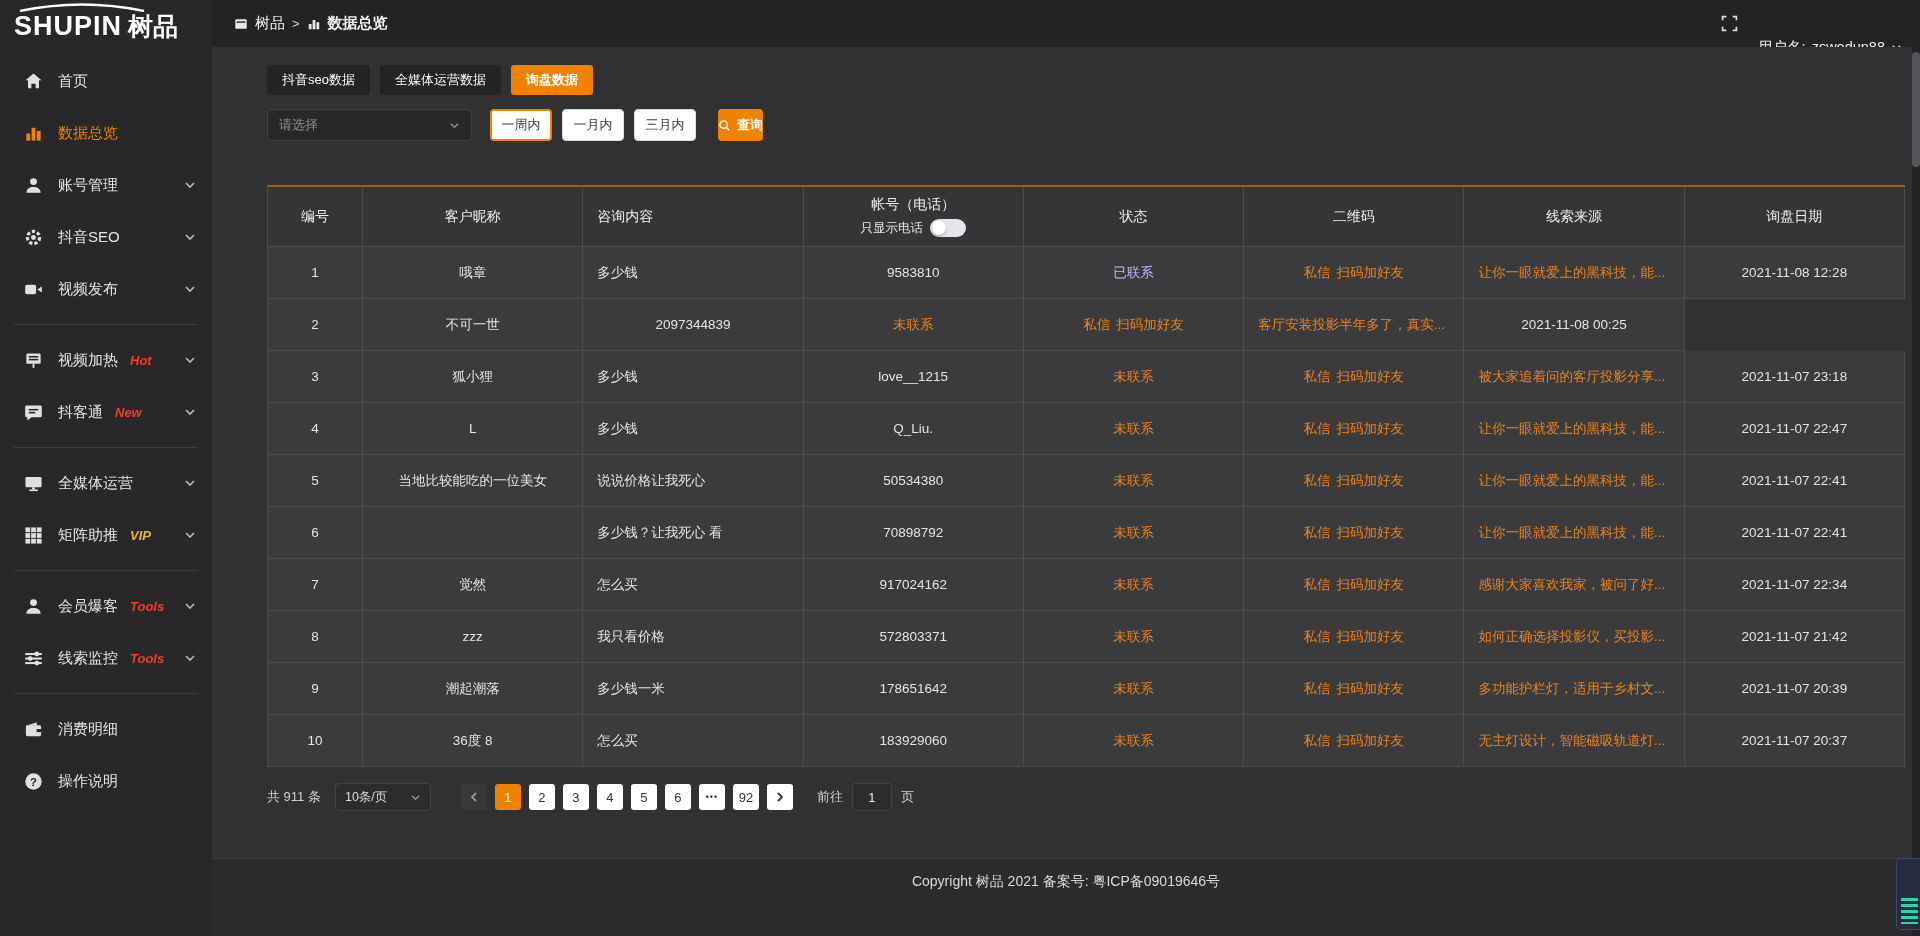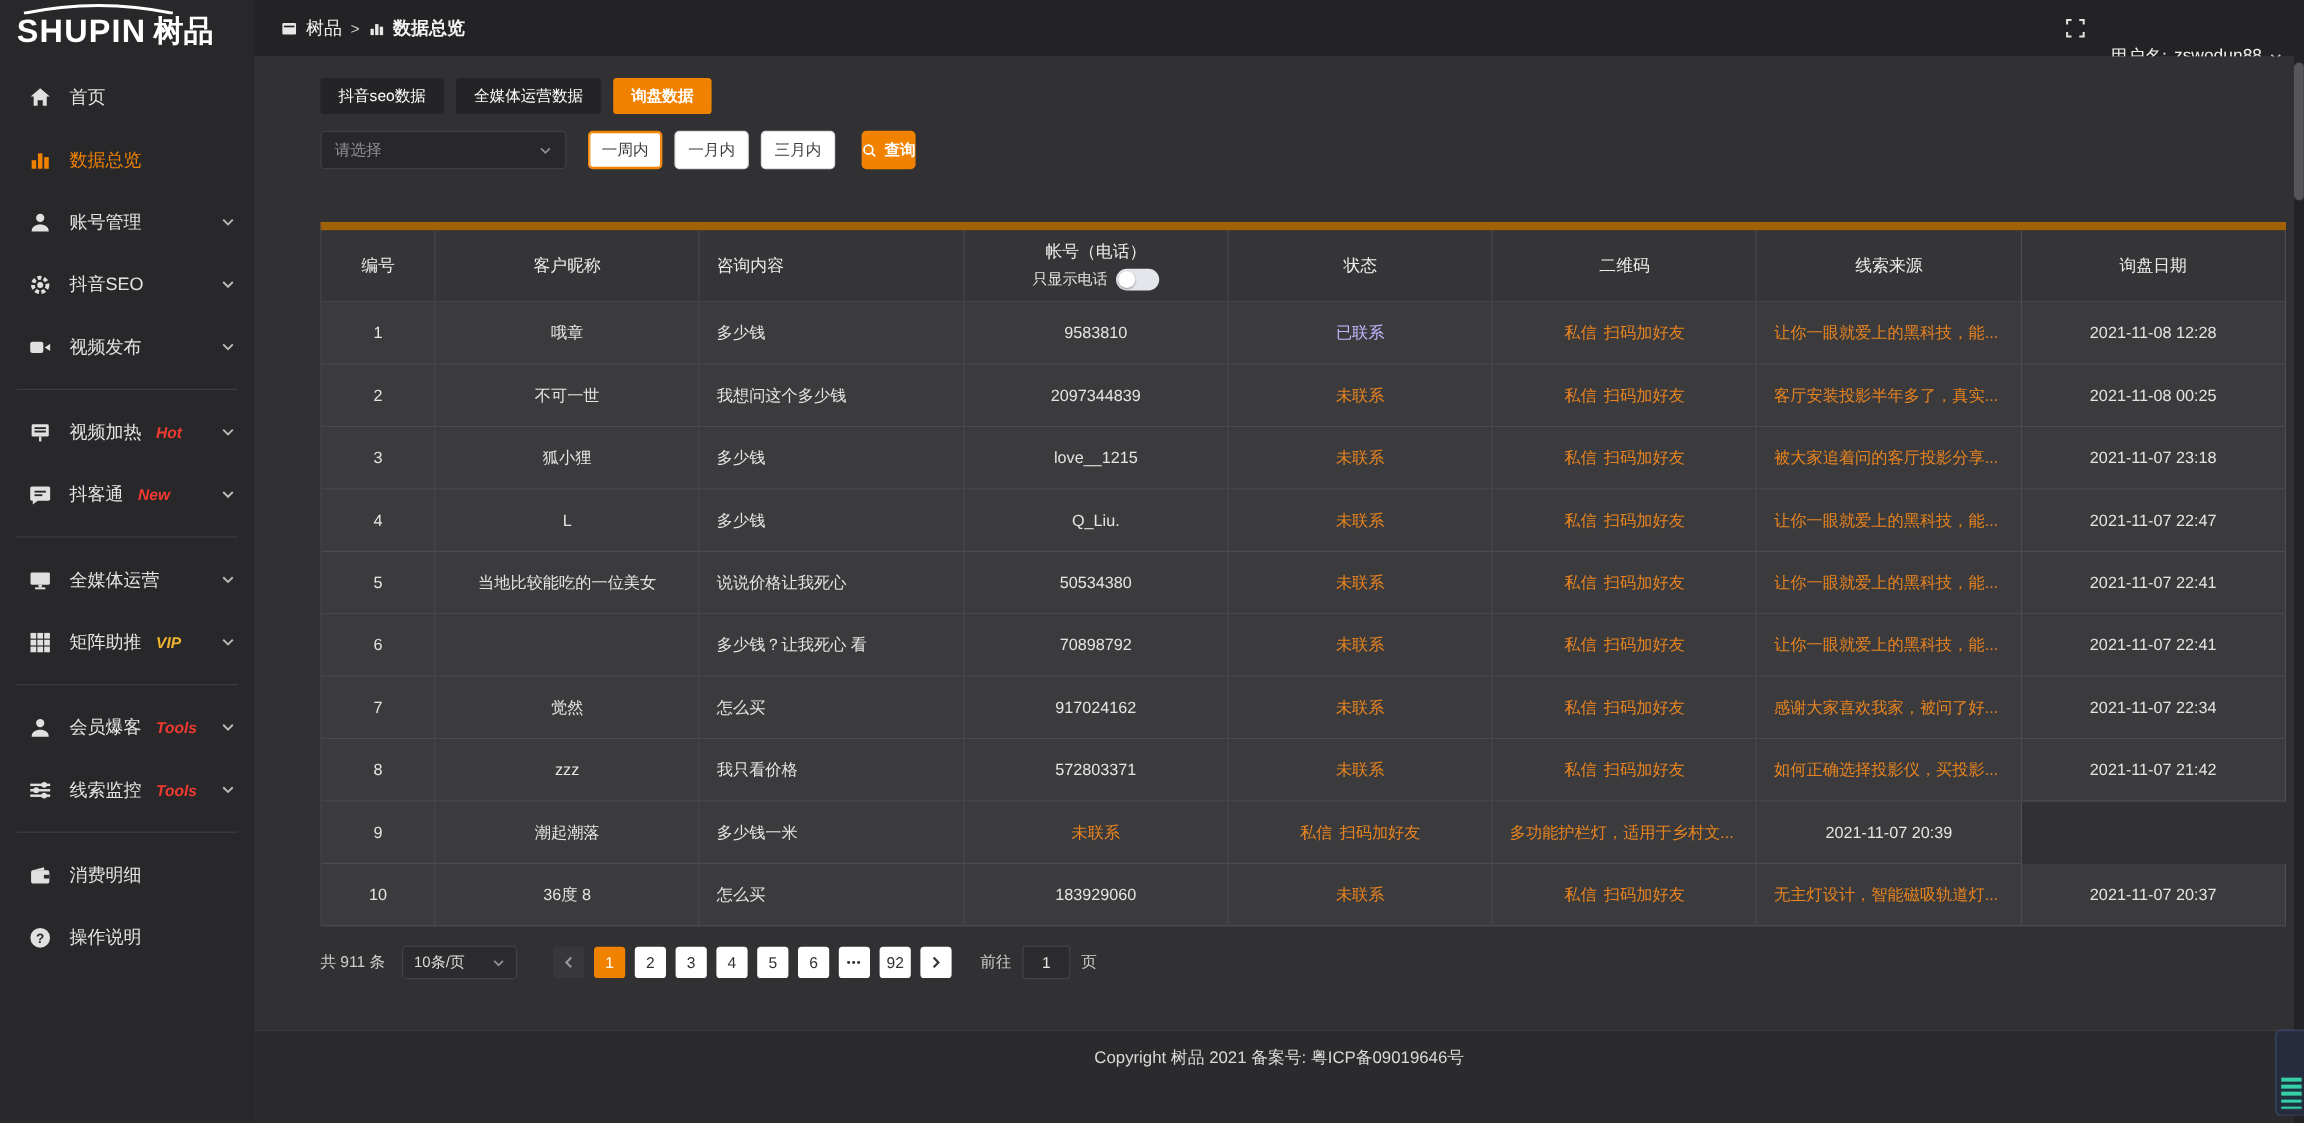--- a/index.html
+++ b/index.html
@@ -49,21 +49,21 @@
   .tab.active { background:#f08200; font-weight:700; }
   .filters { margin-top:14px; display:flex; align-items:center; }
   .select { width:205px; height:32px; background:#28282b; border:1px solid #404043; border-radius:4px; display:flex; align-items:center; padding:0 11px; font-size:13px; color:#8f8f94; cursor:pointer; margin-right:18px; }
   .select .chev { margin-left:auto; color:#8f8f94; }
   .range-btn { height:32px; min-width:62px; padding:0 10px; margin-right:10px; background:#fff; border:1px solid #d9dce1; border-radius:4px; color:#3a3a3a; font-size:13px; display:flex; align-items:center; justify-content:center; cursor:pointer; }
   .range-btn.active { border:1px solid #f08200; box-shadow:inset 0 0 0 1px #f08200; }
   .query-btn { height:32px; padding:0 0; margin-left:12px; background:#f08200; border-radius:4px; color:#fff; font-size:13px; font-weight:700; display:flex; align-items:center; gap:6px; cursor:pointer; }
   .query-btn svg { width:13px; height:13px; }
 
   
-  .dtable { margin-top:44px; border-top:7px solid #a16207; border-left:1px solid #4c4c4f; }
+  .dtable { margin-top:44px; border-top:2px solid #a16207; border-left:1px solid #4c4c4f; }
   .trow { display:grid; grid-template-columns:95px repeat(7,1fr); }
   .tcell { border-right:1px solid #4c4c4f; border-bottom:1px solid #4c4c4f; background:#3b3b3e; min-height:52px; display:flex; align-items:center; justify-content:center; padding:0 14px; font-size:13.5px; color:#e4e4e4; text-align:center; white-space:nowrap; overflow:hidden; }
   .tcell.left { justify-content:flex-start; text-align:left; }
   .thead .tcell { background:#353538; min-height:60px; font-size:14px; color:#ededed; }
   .col-account-head { flex-direction:column; gap:5px; }
   .toggle-line { display:flex; align-items:center; gap:7px; font-size:12.5px; color:#e6e6e6; }
   .switch { width:36px; height:18px; border-radius:9px; background:#e3e7ec; position:relative; cursor:pointer; flex-shrink:0; }
   .switch::after { content:""; position:absolute; left:2px; top:2px; width:14px; height:14px; border-radius:50%; background:#fff; box-shadow:0 1px 2px rgba(0,0,0,.35); }
   .link { color:#e8831e; cursor:pointer; }
   .qr-links { display:flex; gap:6px; justify-content:center; }
@@ -392,21 +392,20 @@
                     <span class="link">私信</span>
                     <span class="link">扫码加好友</span>
                   </span>
                 </div>
                 <div class="tcell left link">让你一眼就爱上的黑科技，能...</div>
                 <div class="tcell">2021-11-08 12:28</div>
               </div>
               <div class="trow">
                 <div class="tcell">2</div>
                 <div class="tcell">不可一世</div>
-                <div class="tcell left">我想问这个多少钱</div>
                 <div class="tcell">2097344839</div>
                 <div class="tcell" style="color: rgb(232, 131, 30);">未联系</div>
                 <div class="tcell">
                   <span class="qr-links">
                     <span class="link">私信</span>
                     <span class="link">扫码加好友</span>
                   </span>
                 </div>
                 <div class="tcell left link">客厅安装投影半年多了，真实...</div>
                 <div class="tcell">2021-11-08 00:25</div>
@@ -498,20 +497,21 @@
                     <span class="link">扫码加好友</span>
                   </span>
                 </div>
                 <div class="tcell left link">如何正确选择投影仪，买投影...</div>
                 <div class="tcell">2021-11-07 21:42</div>
               </div>
               <div class="trow">
                 <div class="tcell">9</div>
                 <div class="tcell">潮起潮落</div>
                 <div class="tcell left">多少钱一米</div>
+                <div class="tcell">178651642</div>
                 <div class="tcell" style="color: rgb(232, 131, 30);">未联系</div>
                 <div class="tcell">
                   <span class="qr-links">
                     <span class="link">私信</span>
                     <span class="link">扫码加好友</span>
                   </span>
                 </div>
                 <div class="tcell left link">多功能护栏灯，适用于乡村文...</div>
                 <div class="tcell">2021-11-07 20:39</div>
               </div>

